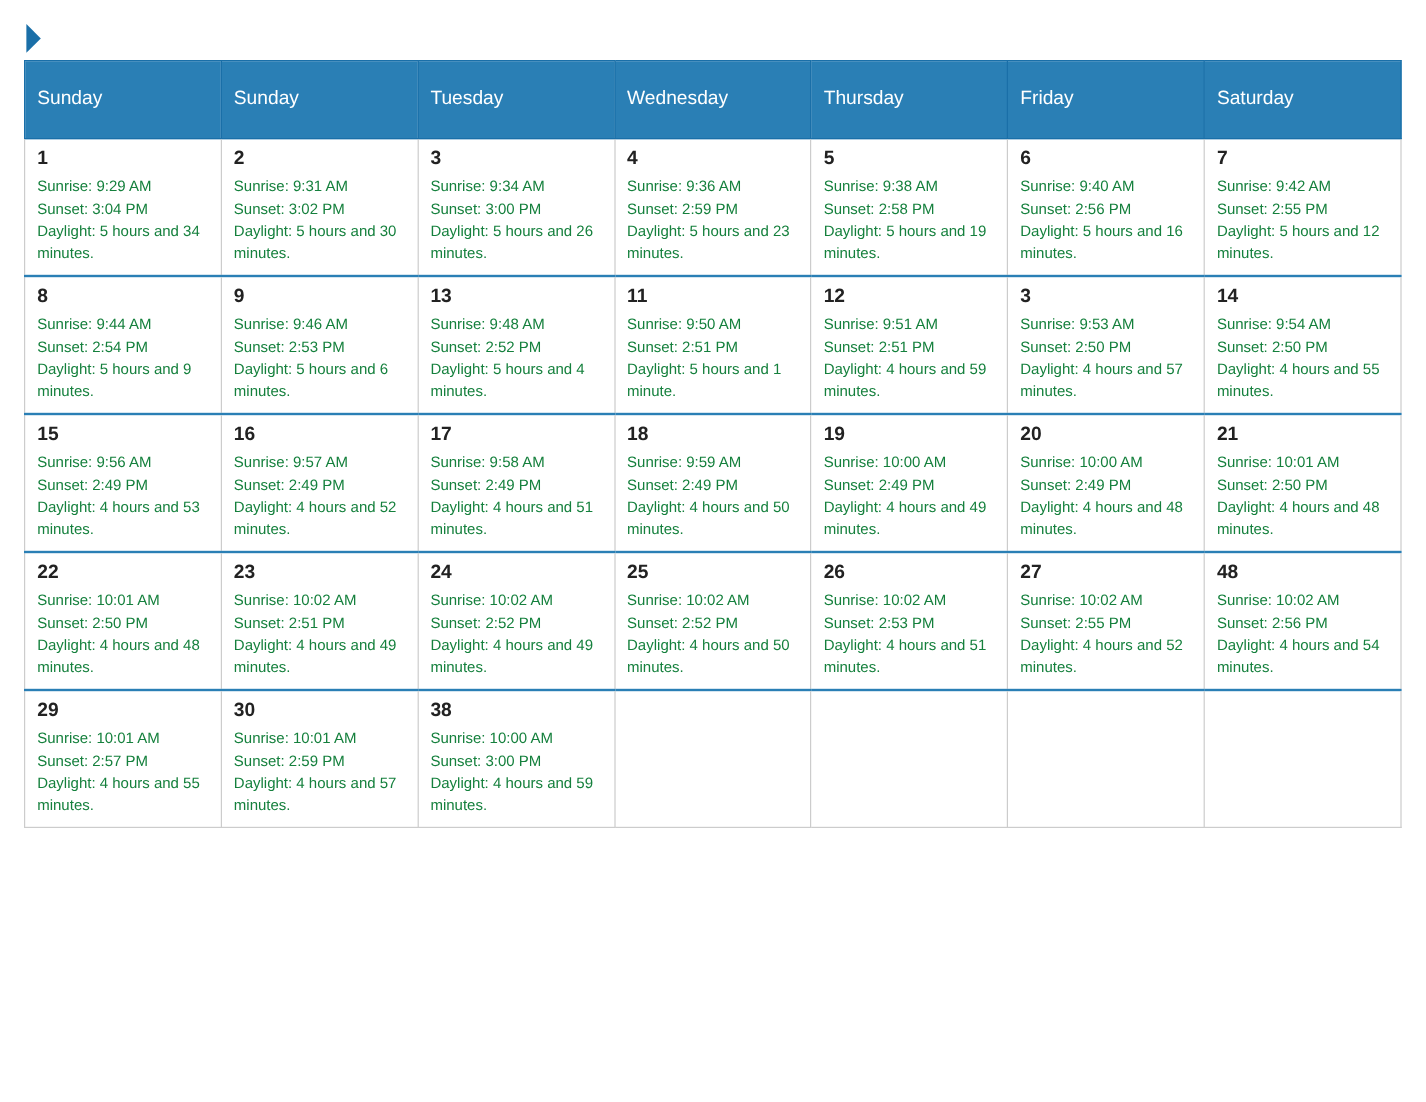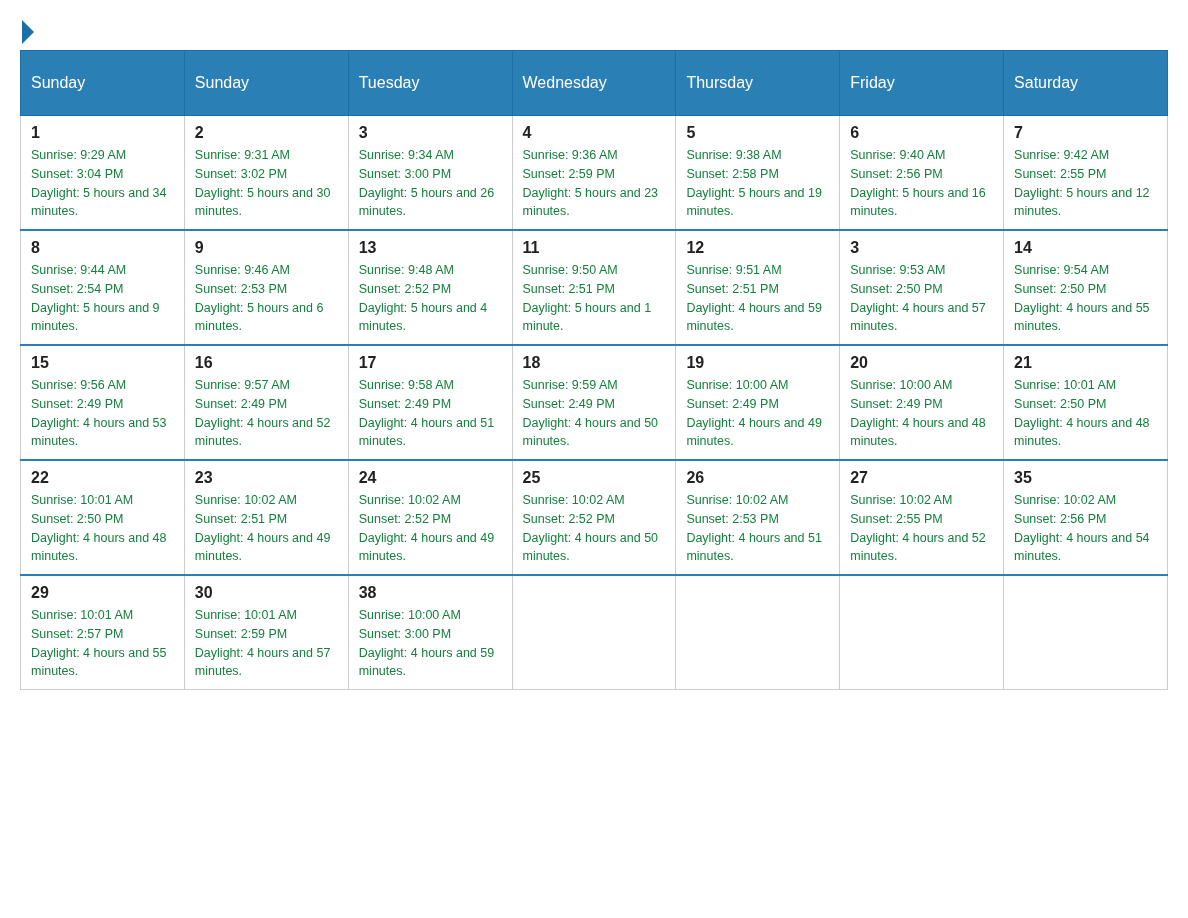--- a/index.html
+++ b/index.html
@@ -237,21 +237,21 @@
         </td>
         <td>
           <div class="day-number">26</div>
           <div class="day-info">Sunrise: 10:02 AM<br>Sunset: 2:53 PM<br>Daylight: 4 hours and 51 minutes.</div>
         </td>
         <td>
           <div class="day-number">27</div>
           <div class="day-info">Sunrise: 10:02 AM<br>Sunset: 2:55 PM<br>Daylight: 4 hours and 52 minutes.</div>
         </td>
         <td>
-          <div class="day-number">35</div>
+          <div class="day-number">48</div>
           <div class="day-info">Sunrise: 10:02 AM<br>Sunset: 2:56 PM<br>Daylight: 4 hours and 54 minutes.</div>
         </td>
       </tr>
       <tr class="row-divider">
         <td>
           <div class="day-number">29</div>
           <div class="day-info">Sunrise: 10:01 AM<br>Sunset: 2:57 PM<br>Daylight: 4 hours and 55 minutes.</div>
         </td>
         <td>
           <div class="day-number">30</div>

